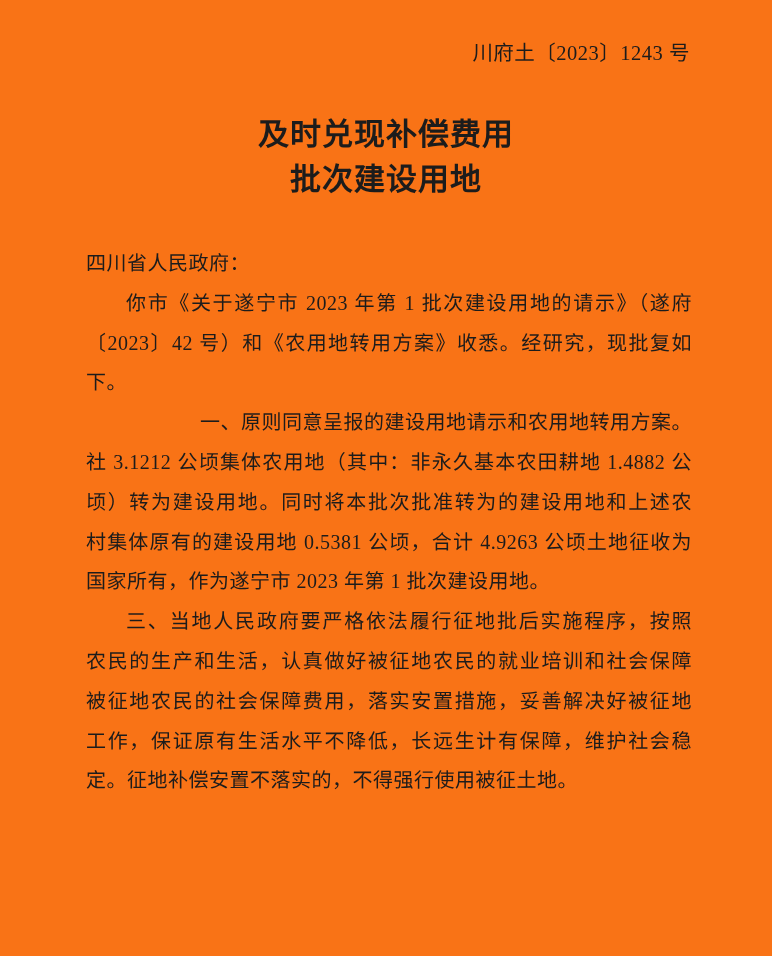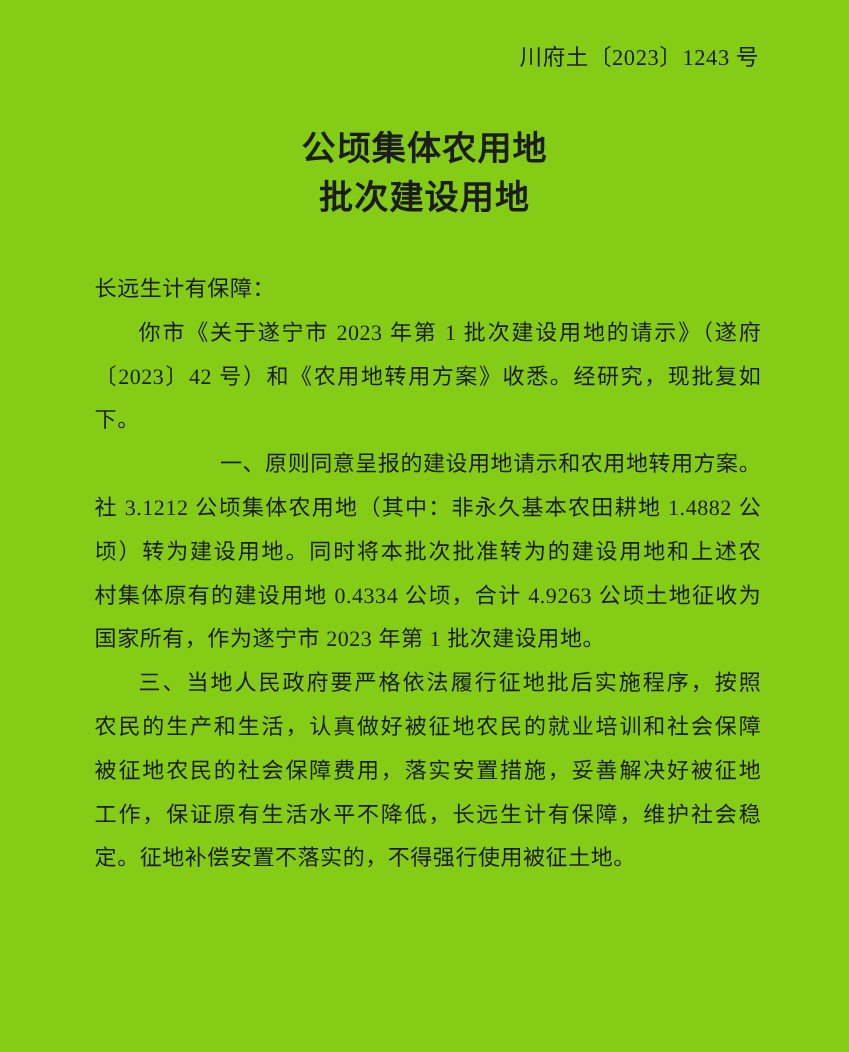--- a/index.html
+++ b/index.html
@@ -4,21 +4,21 @@
 <style>
   html, body {
     margin: 0;
     padding: 0;
     background: #ffffff;
   }
   .page {
     position: relative;
     width: 772px;
     height: 956px;
-    background: #84cc16;
+    background: #f97316;
     color: #1c1c1c;
     font-family: "Liberation Serif", "DejaVu Serif", serif;
     overflow: hidden;
   }
   .doc-number {
     padding: 42px 82px 0 0;
     text-align: right;
     font-size: 20.5px;
     line-height: 23px;
     letter-spacing: 0.5px;
@@ -52,33 +52,33 @@
   }
 </style>
 </head>
 <body>
 
 <div class="page">
 
   <div class="doc-number">川府土〔2023〕1243 号</div>
 
   <div class="title">
-    <div>公顷集体农用地</div>
+    <div>及时兑现补偿费用</div>
     <div>批次建设用地</div>
   </div>
 
   <div class="doc-body">
-    <div class="line">长远生计有保障：</div>
+    <div class="line">四川省人民政府：</div>
     <div class="line full indent">你市《关于遂宁市 2023 年第 1 批次建设用地的请示》（遂府</div>
     <div class="line full">〔2023〕42 号）和《农用地转用方案》收悉。经研究，现批复如</div>
     <div class="line">下。</div>
     <div class="line indent">一、原则同意呈报的建设用地请示和农用地转用方案。</div>
     <div class="line full">社 3.1212 公顷集体农用地（其中：非永久基本农田耕地 1.4882 公</div>
     <div class="line full">顷）转为建设用地。同时将本批次批准转为的建设用地和上述农</div>
-    <div class="line full">村集体原有的建设用地 0.4334 公顷，合计 4.9263 公顷土地征收为</div>
+    <div class="line full">村集体原有的建设用地 0.5381 公顷，合计 4.9263 公顷土地征收为</div>
     <div class="line">国家所有，作为遂宁市 2023 年第 1 批次建设用地。</div>
     <div class="line full indent">三、当地人民政府要严格依法履行征地批后实施程序，按照</div>
     <div class="line full">农民的生产和生活，认真做好被征地农民的就业培训和社会保障</div>
     <div class="line full">被征地农民的社会保障费用，落实安置措施，妥善解决好被征地</div>
     <div class="line full">工作，保证原有生活水平不降低，长远生计有保障，维护社会稳</div>
     <div class="line">定。征地补偿安置不落实的，不得强行使用被征土地。</div>
   </div>
 
 </div>
 

